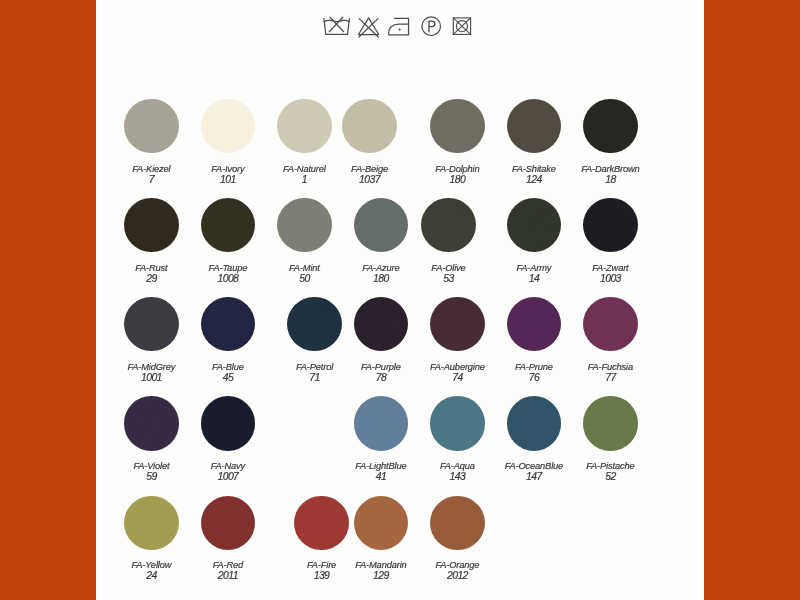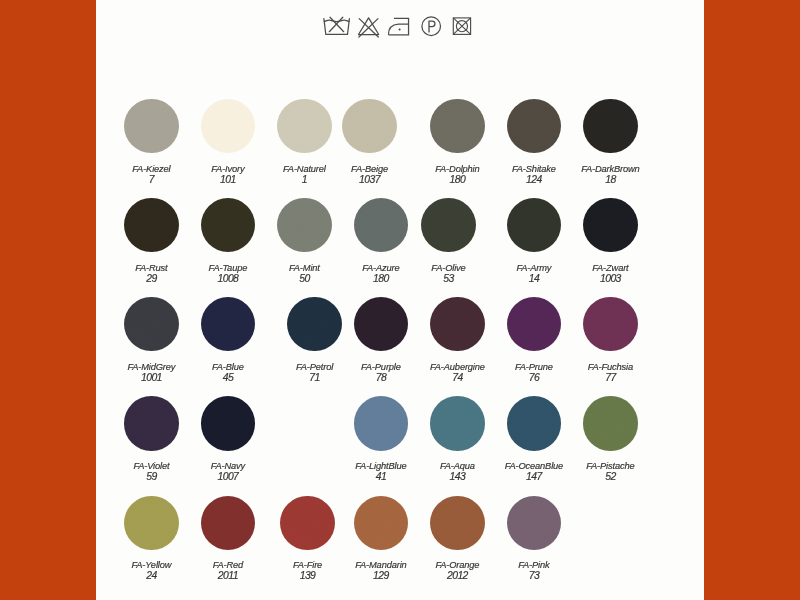--- a/index.html
+++ b/index.html
@@ -391,21 +391,21 @@
           </div>
           <div class="swatch-cell" style="left: 93.4px;">
             <div class="swatch-dot" style="background: rgb(127, 47, 44);">
               <svg class="swatch-tex" viewBox="0 0 56 56" preserveAspectRatio="none">
                 <rect width="56" height="56" filter="url(#fabricNoise)"></rect>
               </svg>
             </div>
             <div class="swatch-name">FA-Red</div>
             <div class="swatch-code">2011</div>
           </div>
-          <div class="swatch-cell" style="left: 173px;">
+          <div class="swatch-cell" style="left: 187px;">
             <div class="swatch-dot" style="background: rgb(156, 56, 50);">
               <svg class="swatch-tex" viewBox="0 0 56 56" preserveAspectRatio="none">
                 <rect width="56" height="56" filter="url(#fabricNoise)"></rect>
               </svg>
             </div>
             <div class="swatch-name">FA-Fire</div>
             <div class="swatch-code">139</div>
           </div>
           <div class="swatch-cell" style="left: 246.4px;">
             <div class="swatch-dot" style="background: rgb(164, 100, 62);">
@@ -417,26 +417,17 @@
             <div class="swatch-code">129</div>
           </div>
           <div class="swatch-cell" style="left: 322.9px;">
             <div class="swatch-dot" style="background: rgb(151, 90, 57);">
               <svg class="swatch-tex" viewBox="0 0 56 56" preserveAspectRatio="none">
                 <rect width="56" height="56" filter="url(#fabricNoise)"></rect>
               </svg>
             </div>
             <div class="swatch-name">FA-Orange</div>
             <div class="swatch-code">2012</div>
-          </div>
-          <div class="swatch-cell" style="left: 399.4px;">
-            <div class="swatch-dot" style="background: rgb(117, 96, 112);">
-              <svg class="swatch-tex" viewBox="0 0 56 56" preserveAspectRatio="none">
-                <rect width="56" height="56" filter="url(#fabricNoise)"></rect>
-              </svg>
-            </div>
-            <div class="swatch-name">FA-Pink</div>
-            <div class="swatch-code">73</div>
           </div>
         </div>
       </div>
   </div>
 </div>
 
 </body></html>

